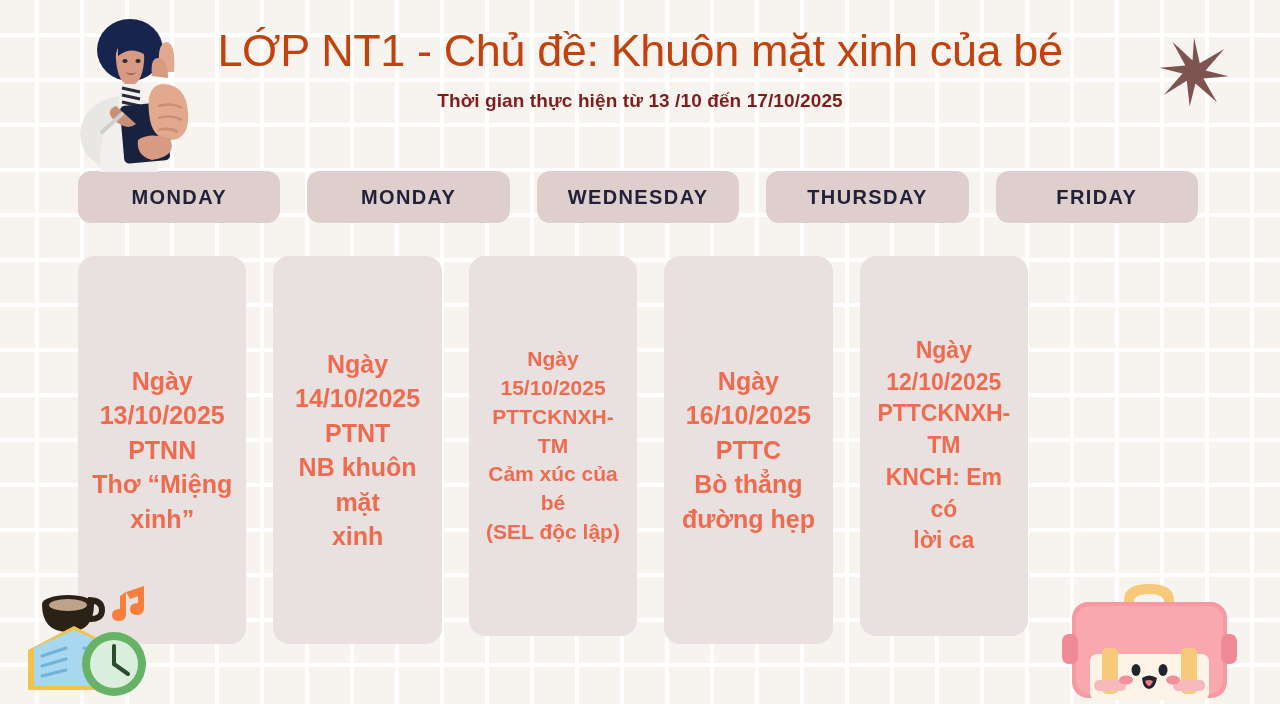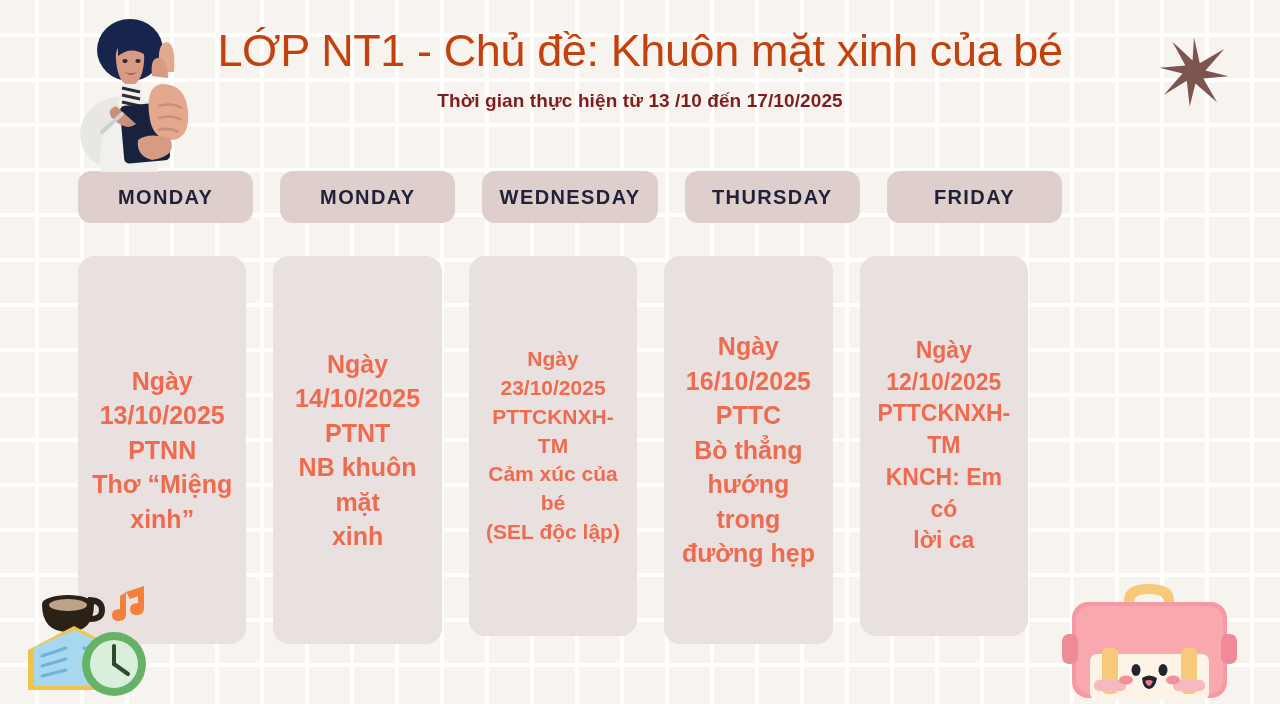--- a/index.html
+++ b/index.html
@@ -69,21 +69,21 @@
     width: 72px;
     height: 72px;
     z-index: 7;
   }
 
   
   #day-row {
     position: absolute;
     top: 171px;
     left: 78px;
-    width: 984px;
+    width: 1120px;
     display: flex;
     gap: 27px;
     z-index: 5;
   }
   .day-pill {
     flex: 1 1 0;
     height: 52px;
     background: #decfcd;
     border-radius: 13px;
     display: flex;
@@ -218,32 +218,31 @@
     <div class="card h-tue">
       <span class="line">Ngày</span>
       <span class="line">14/10/2025</span>
       <span class="line">PTNT</span>
       <span class="line">NB khuôn mặt</span>
       <span class="line">xinh</span>
     </div>
 
     <div class="card h-wed">
       <span class="line">Ngày</span>
-      <span class="line">23/10/2025</span>
+      <span class="line">15/10/2025</span>
       <span class="line">PTTCKNXH-TM</span>
       <span class="line">Cảm xúc của bé</span>
       <span class="line">(SEL độc lập)</span>
     </div>
 
     <div class="card h-thu">
       <span class="line">Ngày</span>
       <span class="line">16/10/2025</span>
       <span class="line">PTTC</span>
       <span class="line">Bò thẳng</span>
-      <span class="line">hướng trong</span>
       <span class="line">đường hẹp</span>
     </div>
 
     <div class="card h-fri">
       <span class="line">Ngày</span>
       <span class="line">12/10/2025</span>
       <span class="line">PTTCKNXH-TM</span>
       <span class="line">KNCH: Em có</span>
       <span class="line">lời ca</span>
     </div>

